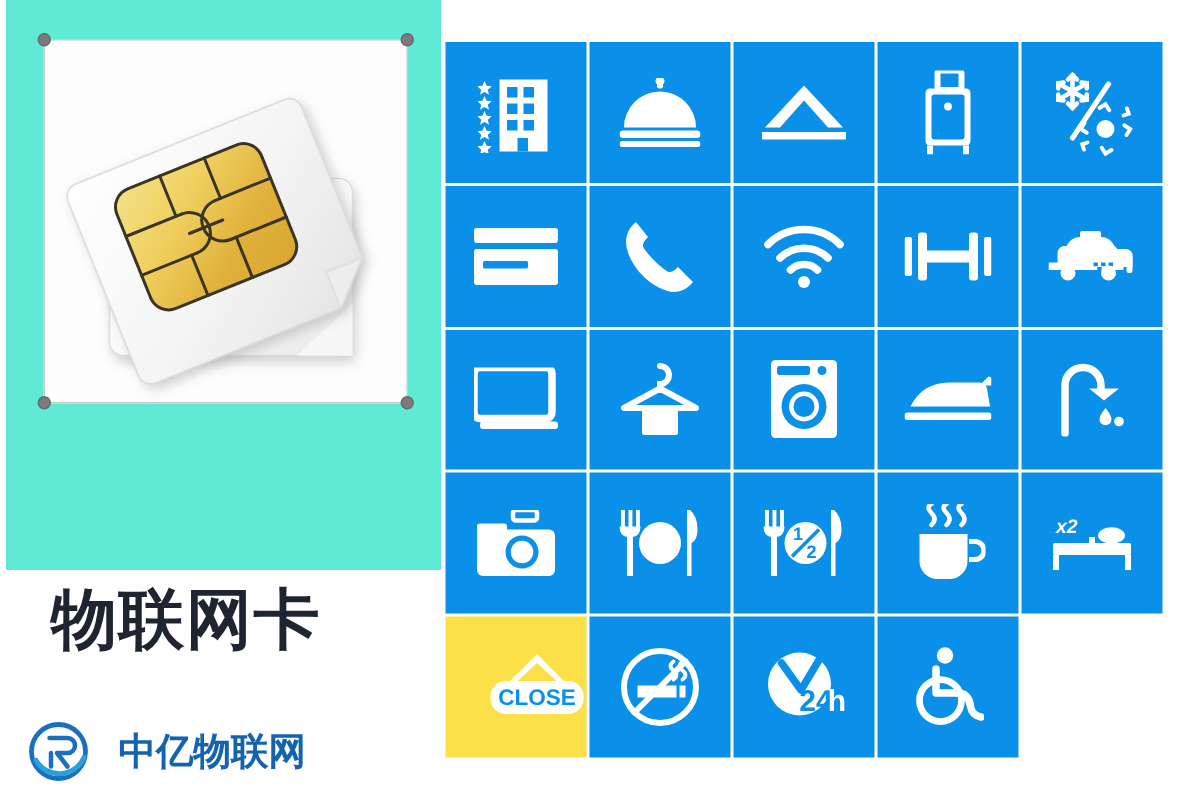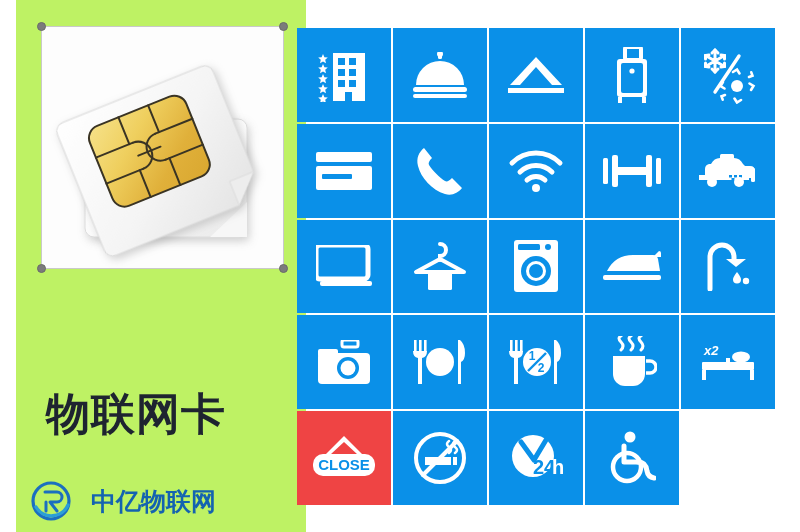--- a/index.html
+++ b/index.html
@@ -6,21 +6,21 @@
   body{
     width:800px;height:532px;
     background:#ffffff;
     font-family:"Liberation Sans","DejaVu Sans",sans-serif;
     overflow:hidden;
     position:relative;
   }
   .page{position:relative;width:800px;height:532px;background:#fff;}
 
   
-  .left-panel{position:absolute;left:16px;top:0;width:290px;height:532px;background:#bef264;}
+  .left-panel{position:absolute;left:4px;top:0;width:290px;height:380px;background:#5eead4;}
 
   .select-frame{
     position:absolute;left:25px;top:26px;width:243px;height:243px;
     border:1px solid #c9c9c9;background:#fdfdfd;box-sizing:border-box;
   }
   .handle{
     position:absolute;width:9px;height:9px;border-radius:50%;
     background:#7b7b7b;border:1px solid #6a6a6a;box-sizing:border-box;
   }
   .handle.tl{left:-5px;top:-5px;}
@@ -372,21 +372,21 @@
         <text x="4" y="13" font-family="Liberation Sans, sans-serif" font-size="13" font-weight="bold" fill="#fff">x2</text>
         <ellipse cx="41" cy="15" rx="9" ry="5.5"></ellipse>
         <rect x="2" y="20" width="52" height="8" rx="1"></rect>
         <rect x="2" y="28" width="4" height="10"></rect>
         <rect x="50" y="28" width="4" height="10"></rect>
         <rect x="26" y="16" width="4" height="12"></rect>
       </svg>
     </div>
 
 
-    <div class="tile" style="background: #ef4444;">
+    <div class="tile" style="background: #fde047; justify-content: flex-end;">
       <svg width="66" height="48" viewBox="0 0 66 48" fill="#fff">
         <path d="M33 2 L51 20 h-5 L33 8 L20 20 h-5 z"></path>
         <rect x="2" y="20" width="62" height="22" rx="10"></rect>
         <text x="33" y="36" font-family="Liberation Sans, sans-serif" font-size="15" font-weight="bold" fill="#0a90e8" text-anchor="middle">CLOSE</text>
       </svg>
     </div>
 
     <div class="tile" style="background: rgb(10, 144, 232);">
       <svg width="54" height="54" viewBox="0 0 54 54" fill="none" stroke="#fff">
         <circle cx="27" cy="27" r="24" stroke-width="4"></circle>

